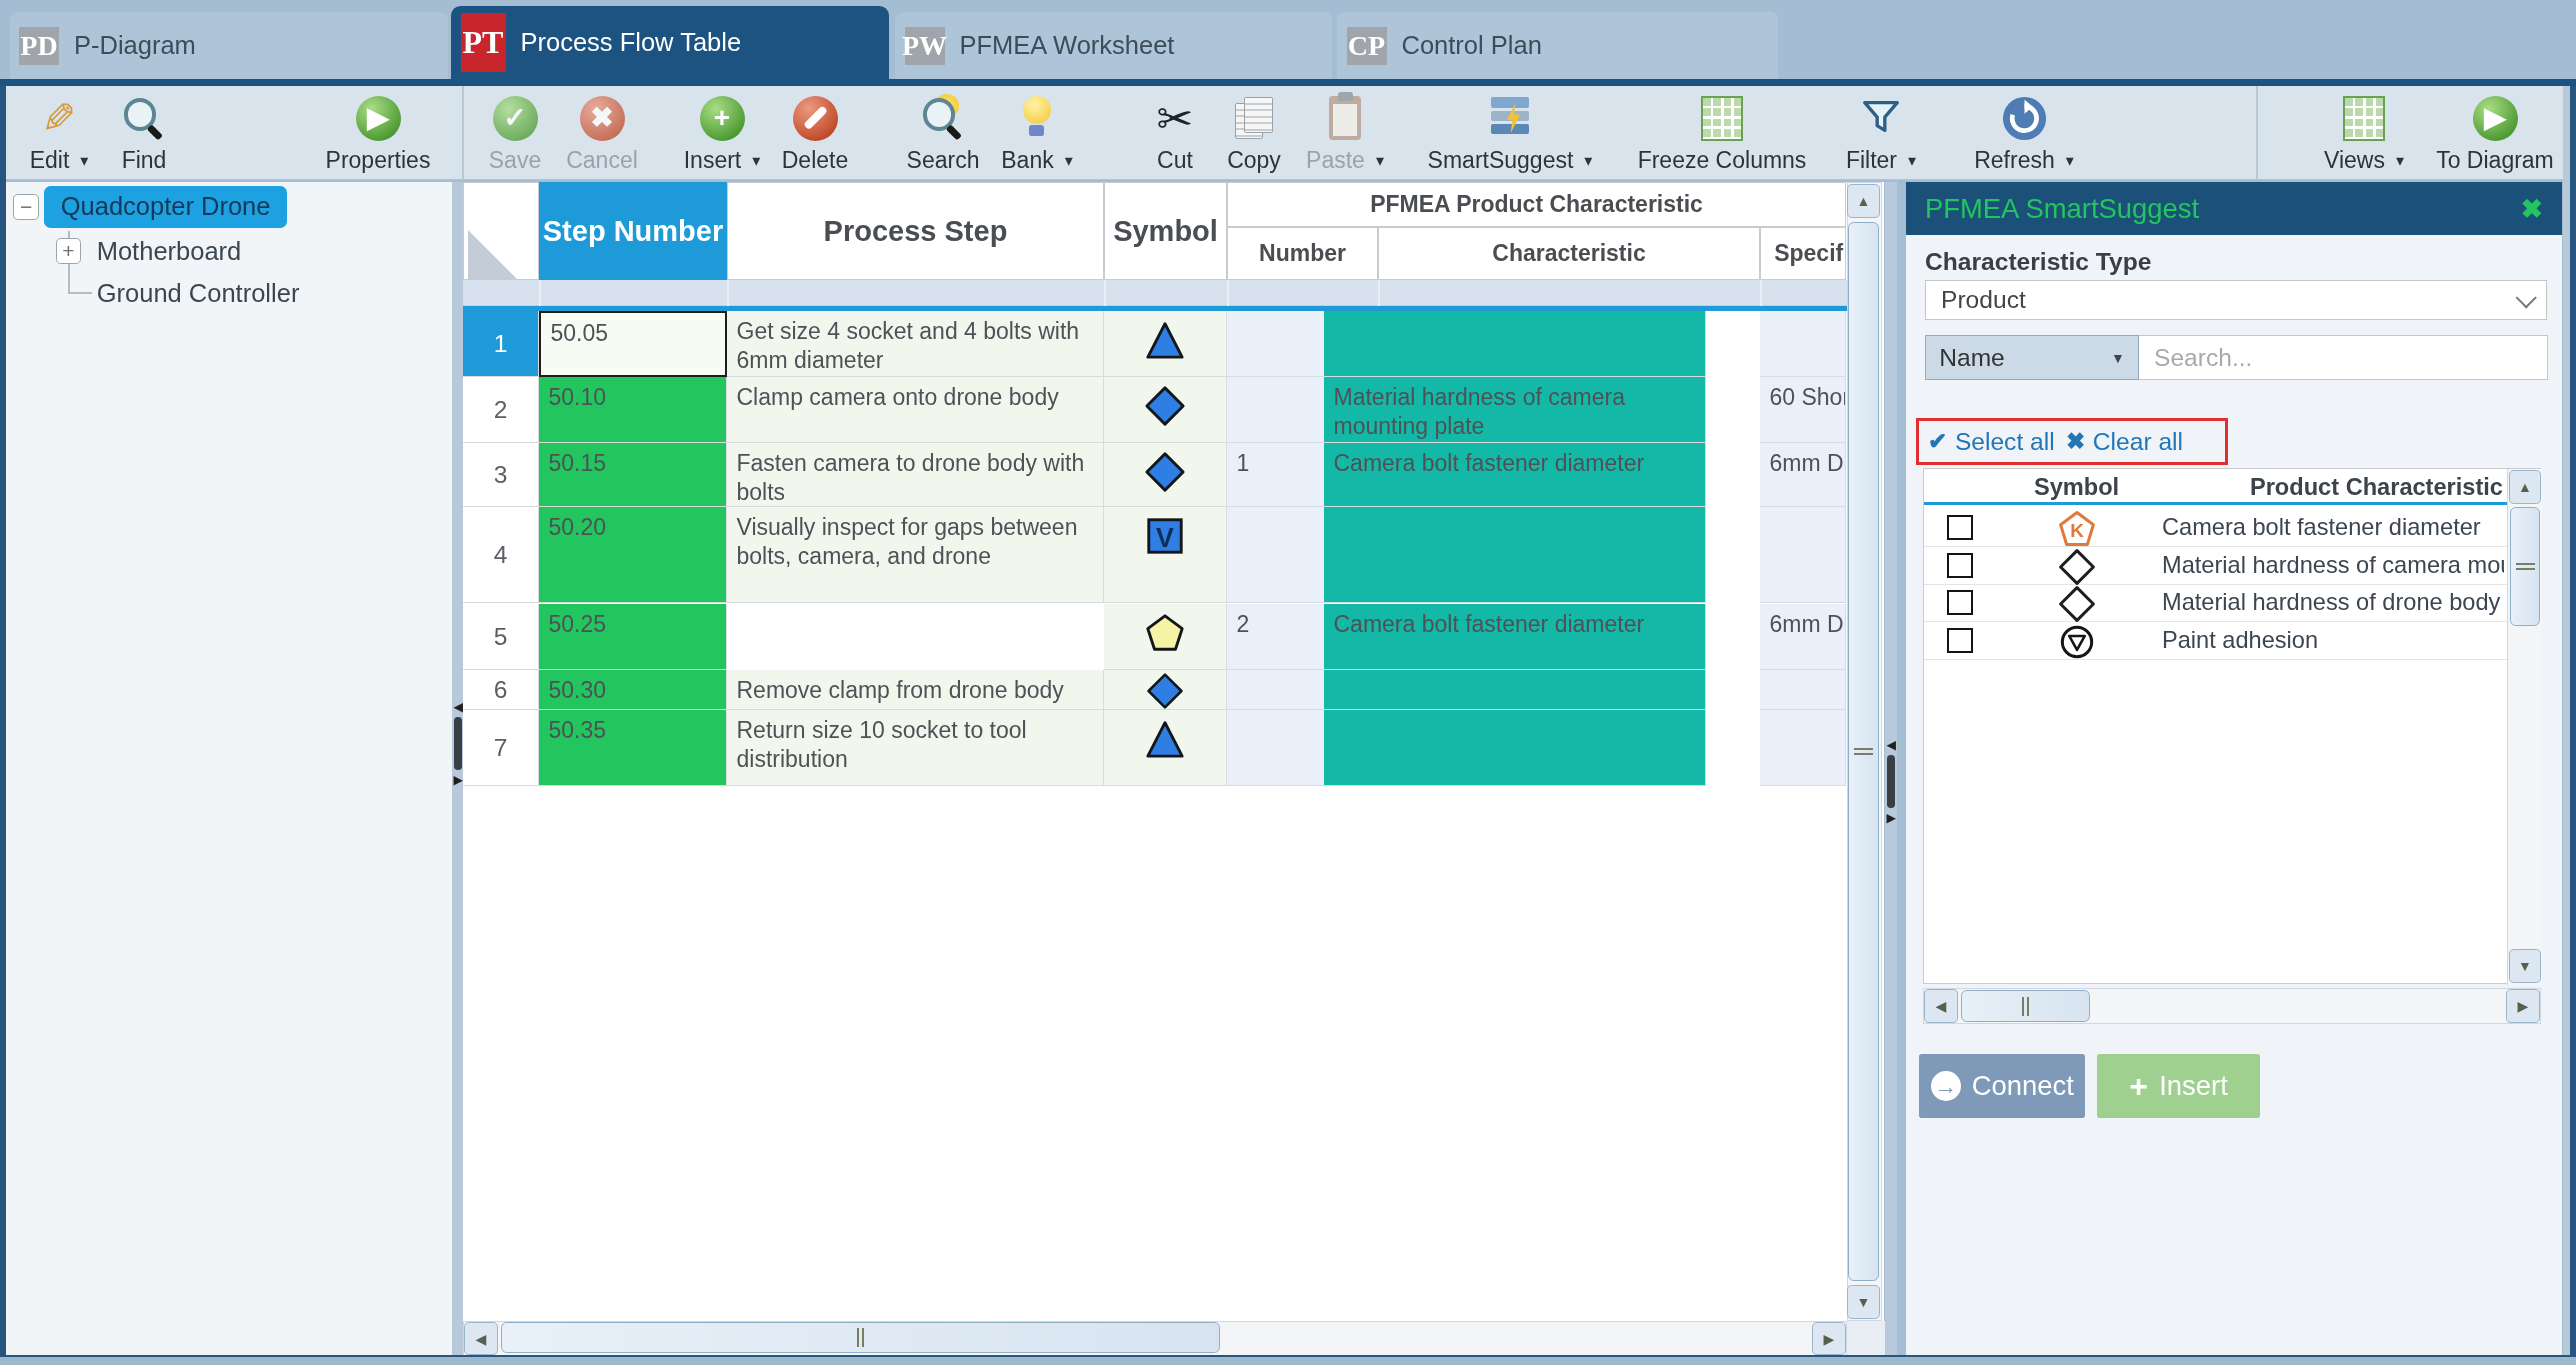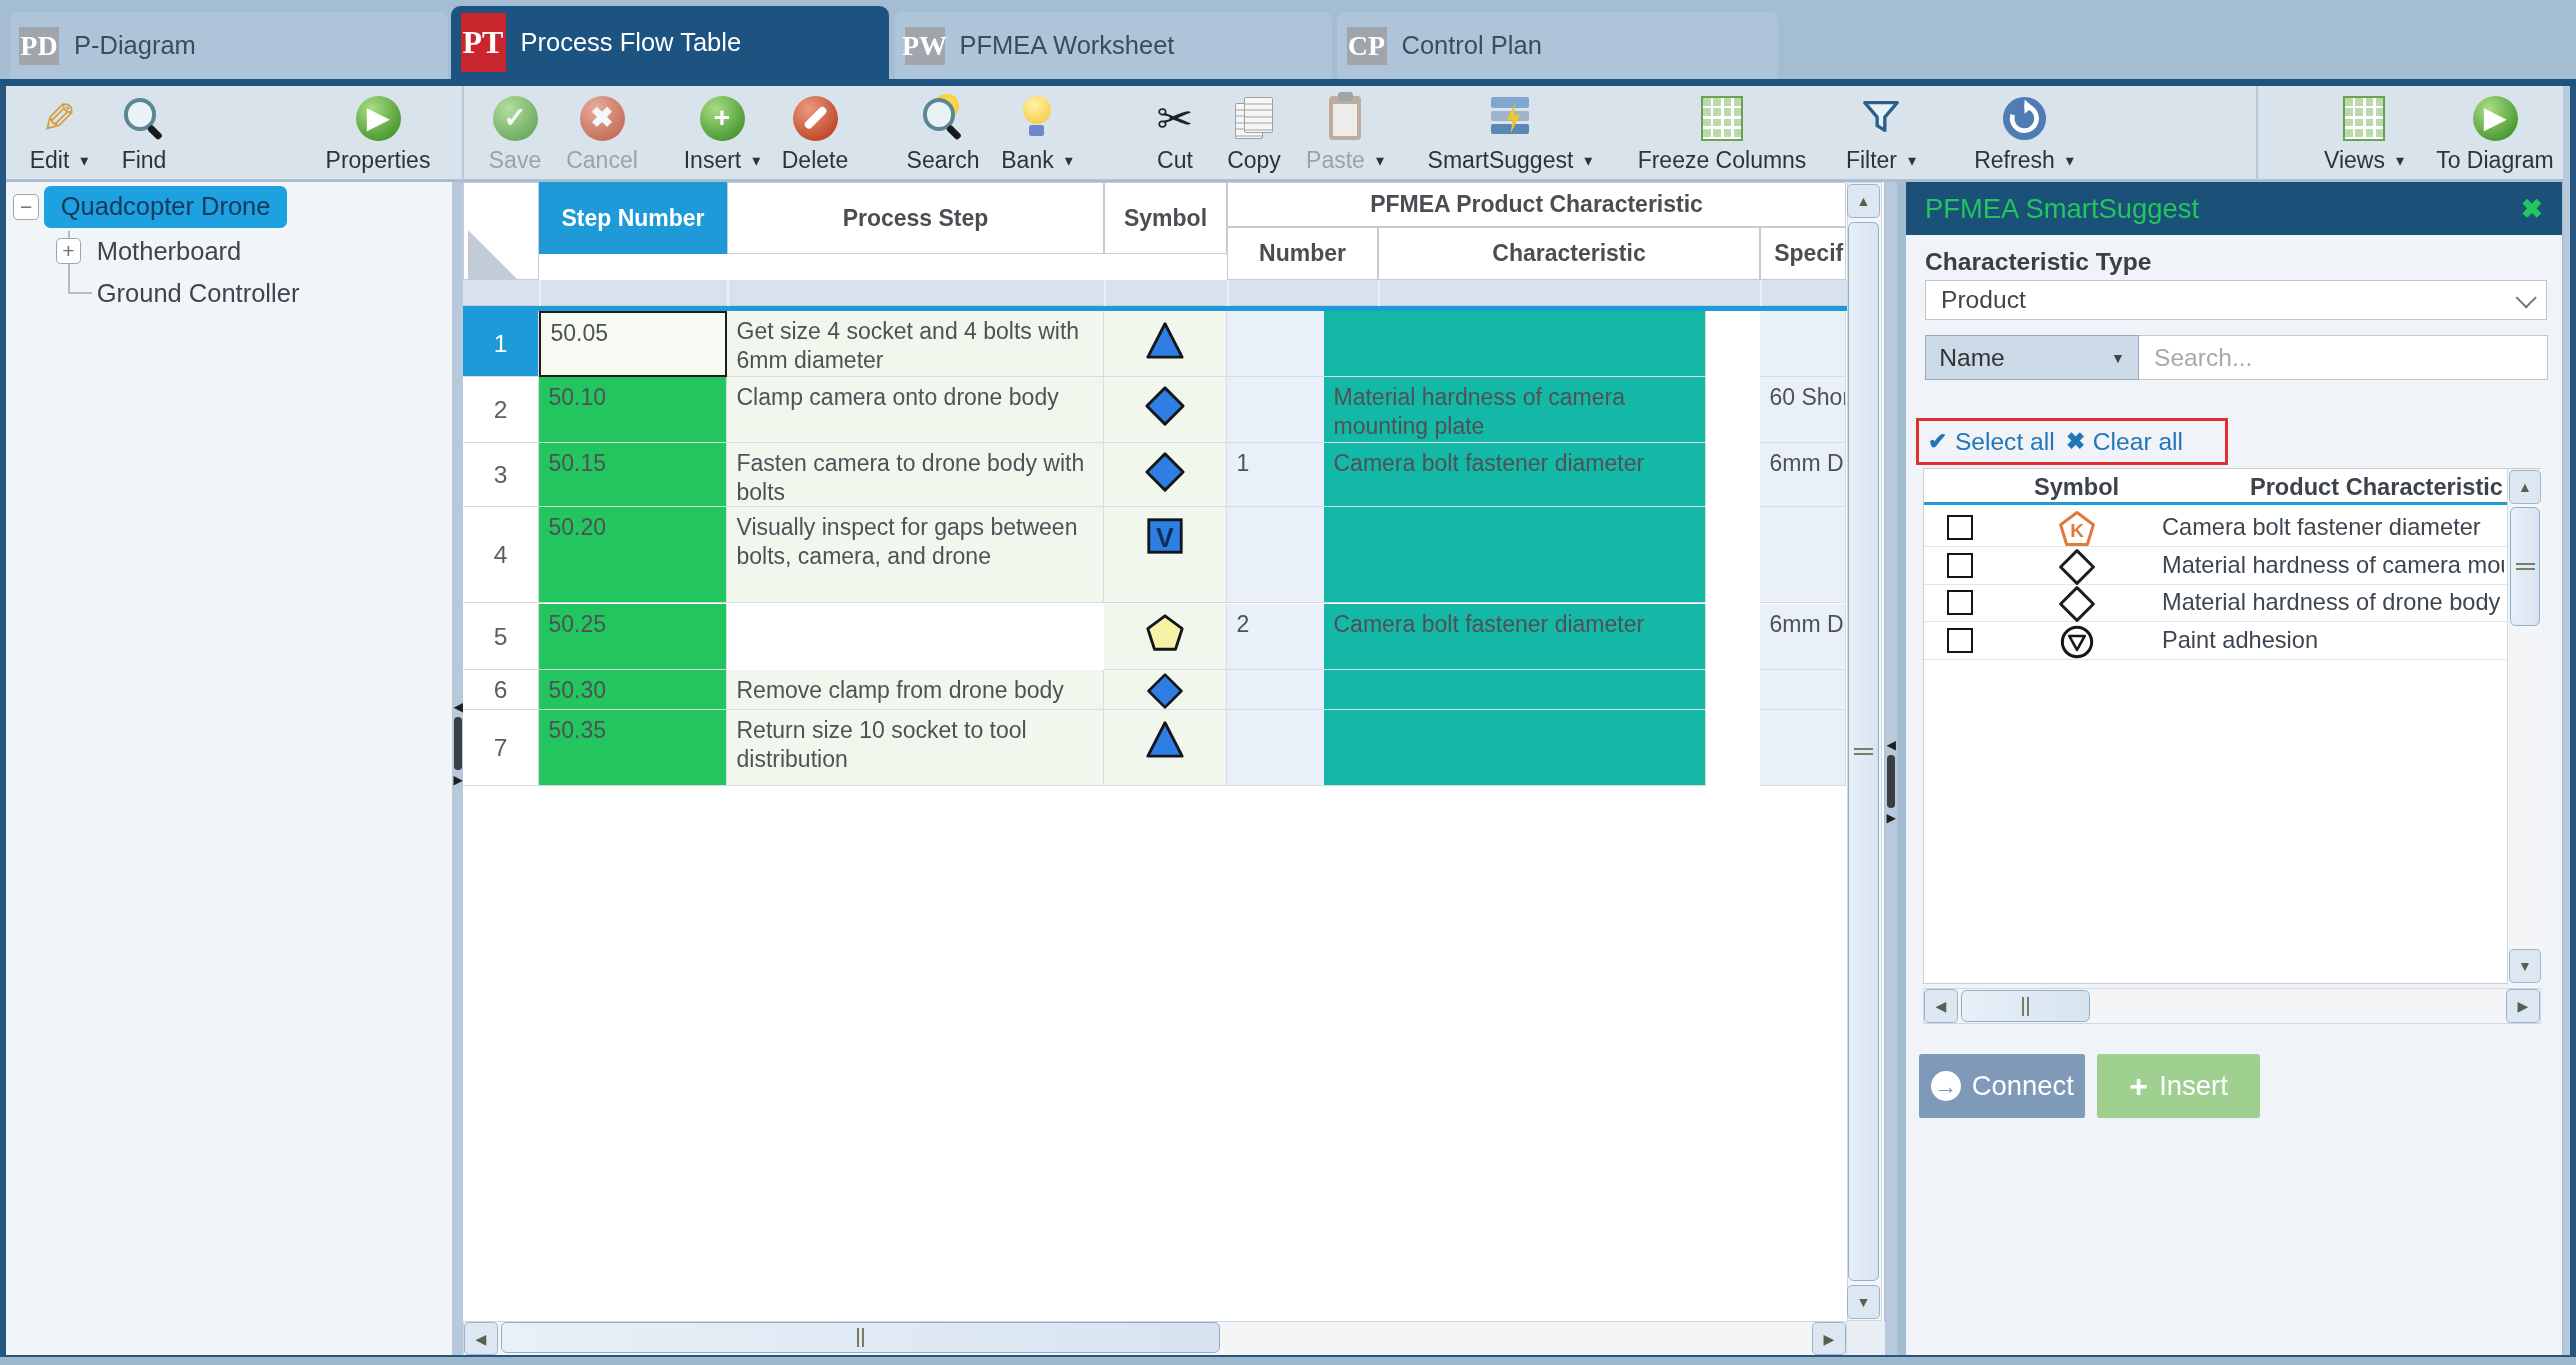--- a/index.html
+++ b/index.html
@@ -54,21 +54,21 @@
   
   .edge{position:absolute;top:79px;bottom:0;width:5.7px;background:#26567f}
   .tree{position:absolute;left:5.7px;top:182px;width:446px;height:1174px;background:#f1f5f8}
   .exp{position:absolute;width:25.5px;height:25.5px;border:1.9px solid #9aa4ac;border-radius:4.7px;background:#fff;color:#6a737b;font-size:21px;display:flex;align-items:center;justify-content:center;cursor:pointer}
   .tree-pill{position:absolute;left:38px;top:3.8px;height:42px;background:#1ea1e0;border-radius:6.6px;color:#14395a;font-size:25.5px;display:flex;align-items:center;padding:0 17px;cursor:pointer}
   .tnode{position:absolute;font-size:25.5px;color:#3c4650;cursor:pointer;white-space:nowrap}
   .tline{position:absolute;background:#b5bdc4}
 
   
   .main-area{position:absolute;left:463px;top:182px;width:1421px;height:1174px;background:#fff}
-  .hcell{position:absolute;top:0;height:72px;background:#fff;border:0.9px solid #c8ccd0;display:flex;align-items:center;justify-content:center;font-weight:bold;font-size:23px;color:#4a4e52;cursor:pointer}
+  .hcell{position:absolute;top:0;height:98px;background:#fff;border:0.9px solid #c8ccd0;display:flex;align-items:center;justify-content:center;font-weight:bold;font-size:29px;color:#4a4e52;cursor:pointer}
   .hcell.blue{background:#1e9ad8;color:#fff;border-color:#1e9ad8}
   .corner{position:absolute;left:0;top:0;width:76px;height:98px;background:#fff;border:0.9px solid #c8ccd0;overflow:hidden}
   .corner::after{content:"";position:absolute;left:3.8px;bottom:-21px;width:0;height:0;border-bottom:70px solid #c3ccd6;border-right:70px solid transparent}
   .ghead{position:absolute;left:764px;top:0;width:619px;height:45px;background:#fff;border:0.9px solid #c8ccd0;display:flex;align-items:center;justify-content:center;font-weight:bold;font-size:23px;color:#4a4e52}
   .shead{position:absolute;top:45px;height:53px;background:#fff;border:0.9px solid #c8ccd0;display:flex;align-items:center;justify-content:center;font-weight:bold;font-size:23px;color:#4a4e52;cursor:pointer}
   .filterrow{position:absolute;left:0;top:98px;width:1384px;height:25.5px;background:#d8e2ee;border-bottom:0.9px solid #c4d0de}
   .fr-sep{position:absolute;top:0;height:25.5px;width:1.9px;background:#e9eff6}
   .selline{position:absolute;left:0;top:124px;width:1384px;height:4.7px;background:#1e9ad8;z-index:2}
   .trow{position:absolute;left:0;width:1384px}
   .cell{position:absolute;top:0;height:100%;border-right:0.9px solid #d9dcdf;border-bottom:0.9px solid #d9dcdf;font-size:23px;color:#4e5256;padding:5.7px 9.5px;line-height:29px;overflow:hidden;cursor:cell}

